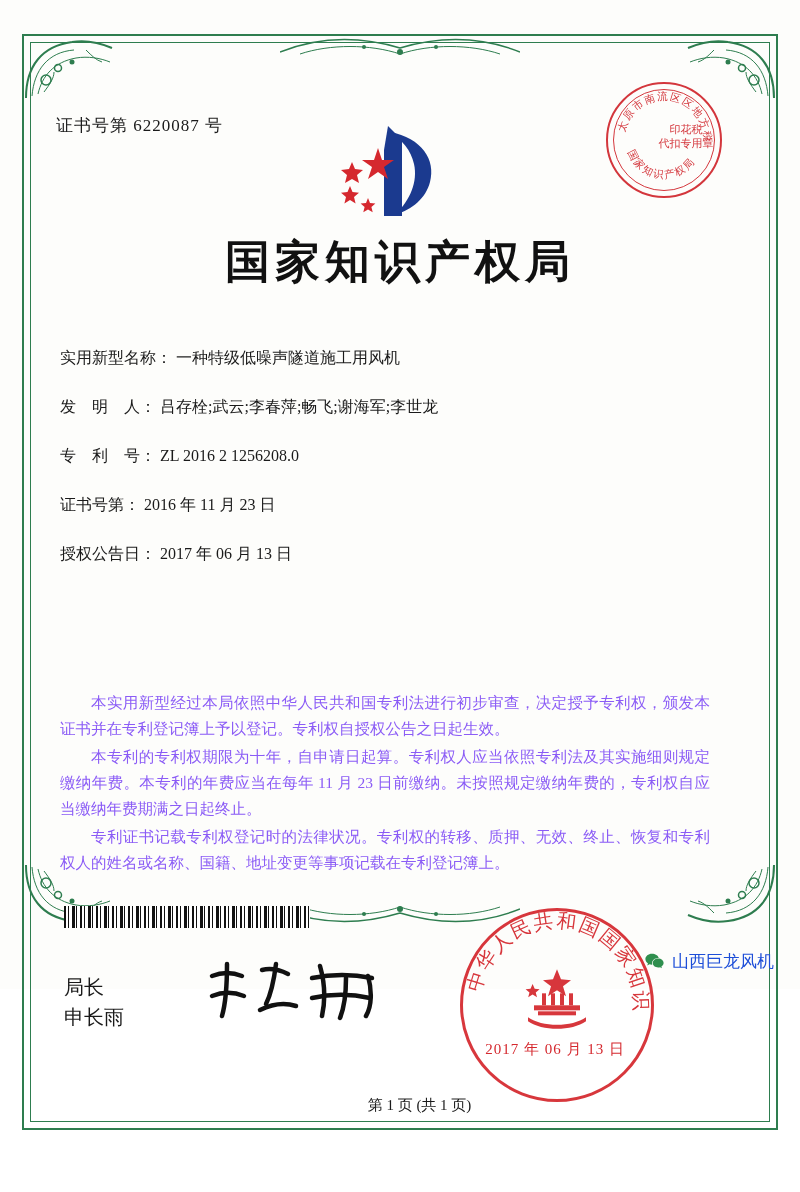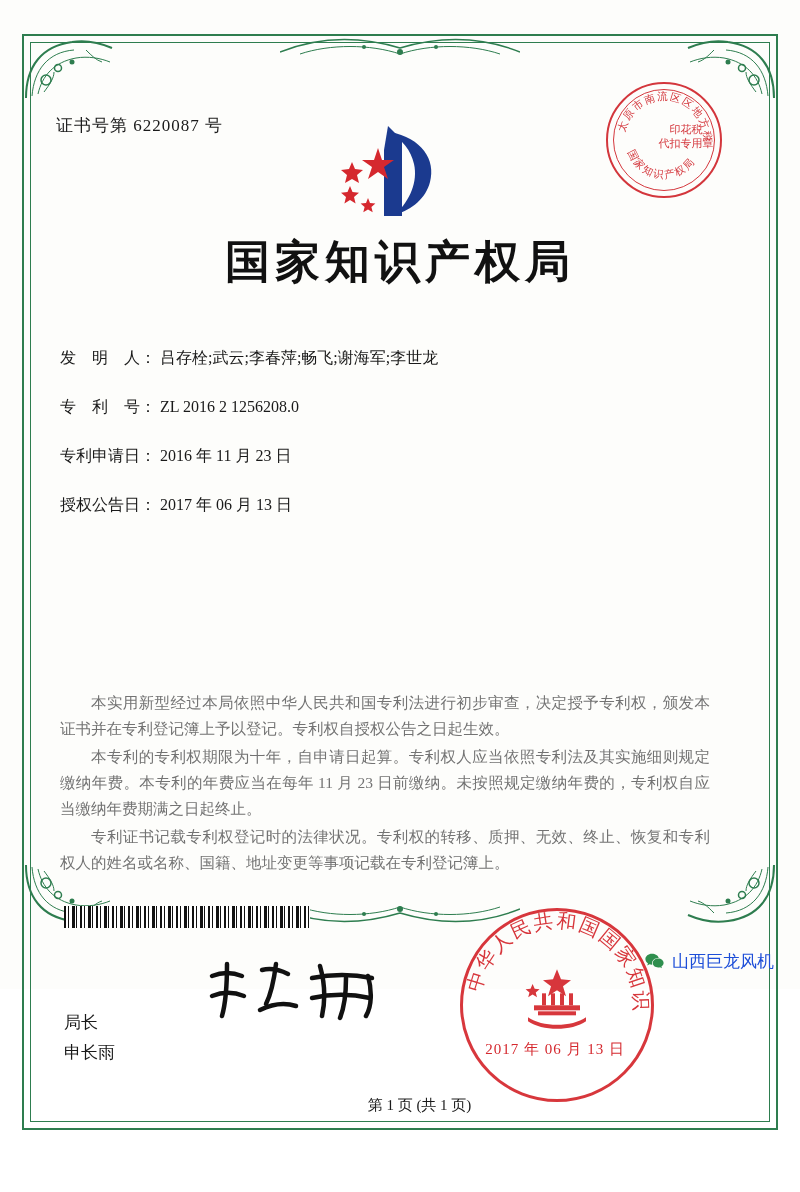--- a/index.html
+++ b/index.html
@@ -149,21 +149,21 @@
     letter-spacing: 0px;
   }
 
   
   .paras {
     position: absolute;
     left: 60px; top: 690px;
     width: 650px;
     font-size: 15.5px;
     line-height: 26px;
-    color: #737373;
+    color: #8b5cf6;
     text-align: justify;
   }
   .paras p {
     margin: 0 0 2px 0;
     text-indent: 2em;
   }
 
   
   .barcode {
     position: absolute;
@@ -174,24 +174,23 @@
         #111 0px, #111 2px, #fff 2px, #fff 4px,
         #111 4px, #111 5px, #fff 5px, #fff 8px,
         #111 8px, #111 11px, #fff 11px, #fff 12px,
         #111 12px, #111 13px, #fff 13px, #fff 16px);
   }
 
   
   .sign-label {
     position: absolute;
     left: 64px; top: 972px;
-    font-size: 17px;
+    font-size: 20px;
     color: #1a1a1a;
     line-height: 30px;
-    margin-top: 36px;
   }
   .sign-hand {
     position: absolute;
     left: 200px; top: 950px;
     width: 200px; height: 80px;
     color: #111;
   }
   .sign-hand svg { width: 100%; height: 100%; display: block; }
 
   
@@ -357,29 +356,33 @@
     <div class="center">
       <div>印花税</div>
       <div>代扣专用章</div>
     </div>
   </div>
 
   <div class="title">国家知识产权局</div>
 
   <div class="fields">
     <div class="field">
+      <span class="lbl">实用新型名称：</span>
+      <span class="val">一种特级低噪声隧道施工用风机</span>
+    </div>
+    <div class="field">
       <span class="lbl">发　明　人：</span>
       <span class="val">吕存栓;武云;李春萍;畅飞;谢海军;李世龙</span>
     </div>
     <div class="field">
       <span class="lbl">专　利　号：</span>
       <span class="val">ZL 2016 2 1256208.0</span>
     </div>
     <div class="field">
-      <span class="lbl">专利申请日：</span>
+      <span class="lbl">证书号第：</span>
       <span class="val">2016 年 11 月 23 日</span>
     </div>
     <div class="field">
       <span class="lbl">授权公告日：</span>
       <span class="val">2017 年 06 月 13 日</span>
     </div>
   </div>
 
   <div class="paras">
     <p>本实用新型经过本局依照中华人民共和国专利法进行初步审查，决定授予专利权，颁发本证书并在专利登记簿上予以登记。专利权自授权公告之日起生效。</p>

